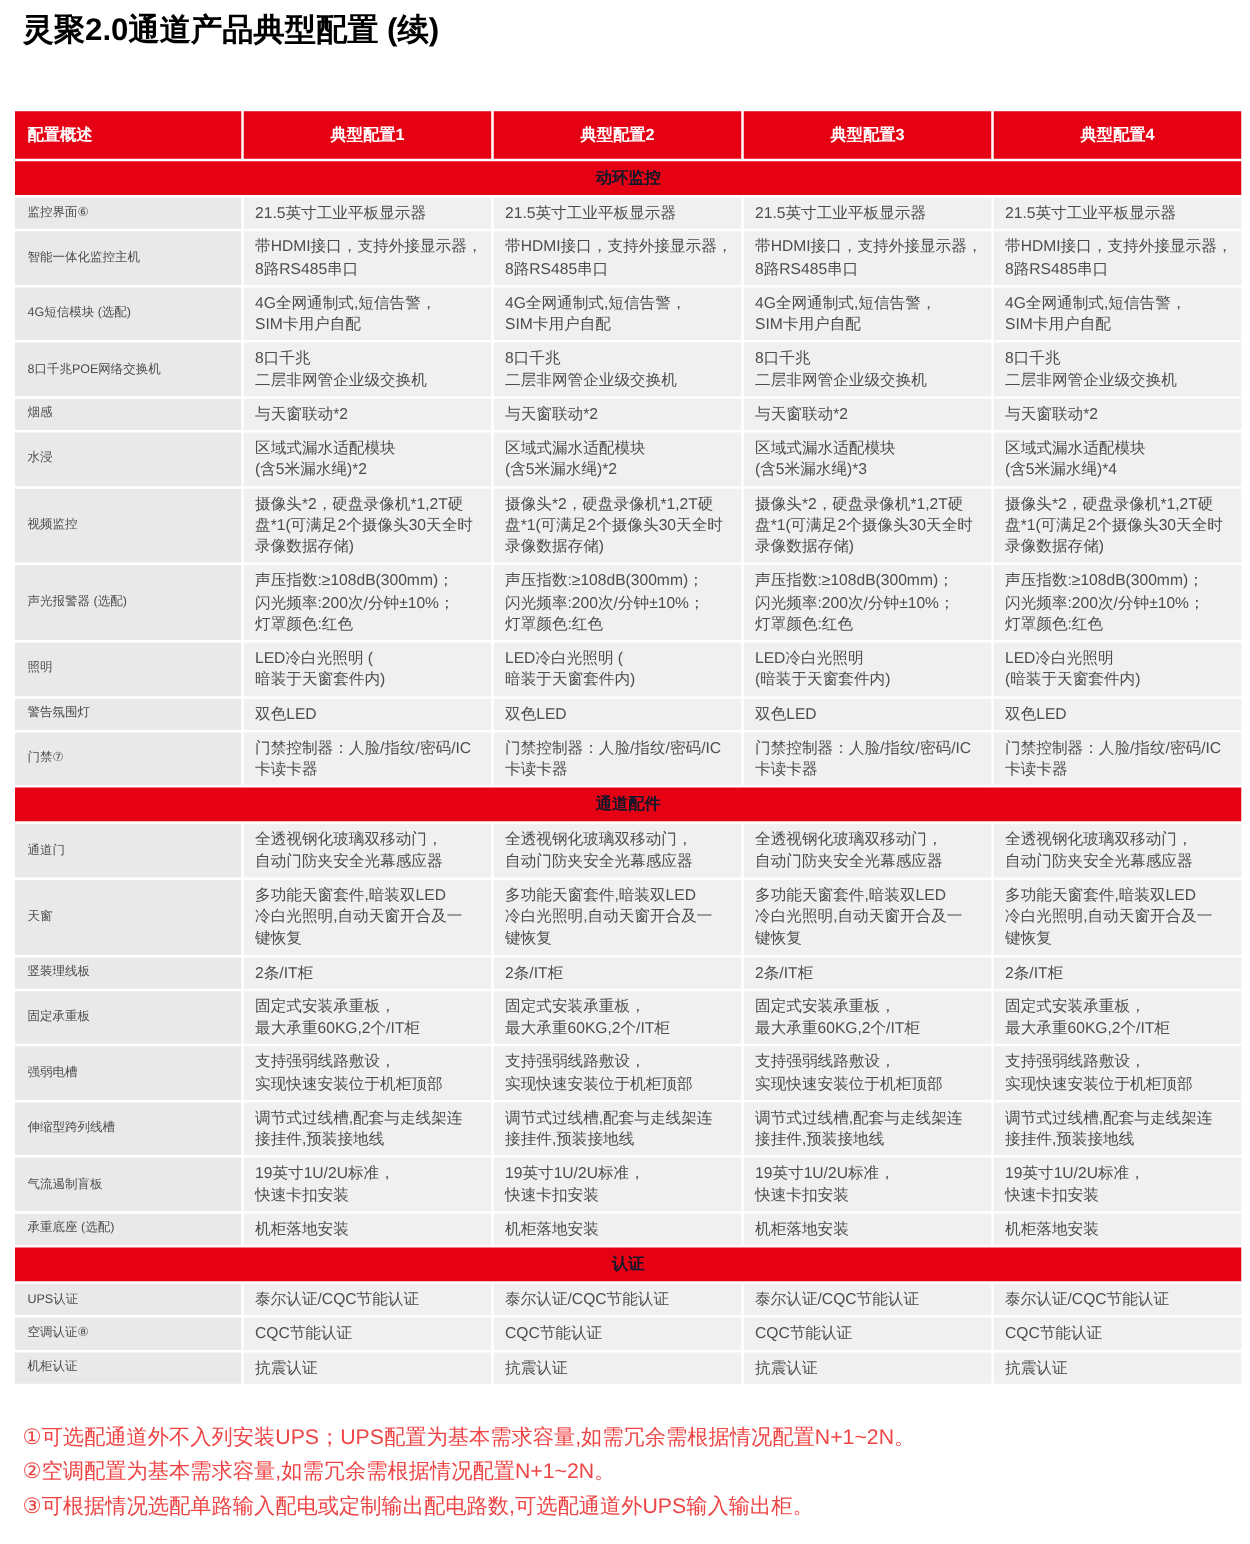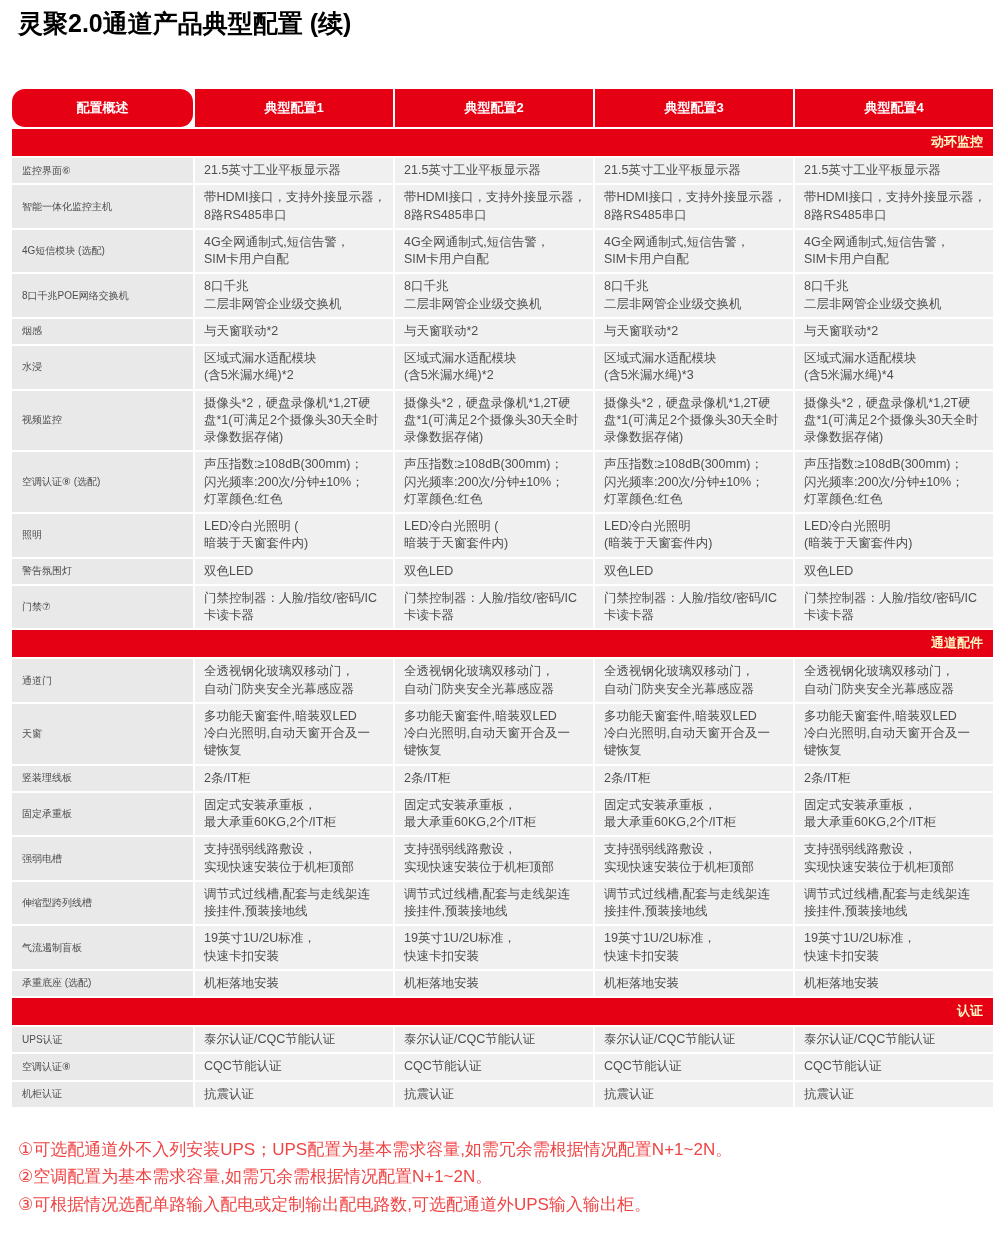--- a/index.html
+++ b/index.html
@@ -30,27 +30,27 @@
     border-spacing:2px;
     table-layout:fixed;
   }
   th.head-cell{
     background:var(--accent);
     color:#ffffff;
     font-size:13px;
     font-weight:bold;
     padding:10px 10px;
   }
-  th.head-cell.first{text-align:center;border-radius:13px;}
+  th.head-cell.first{text-align:left;}
   td.section-bar{
     background:var(--accent);
-    color:#fef9c3;
+    color:#0f172a;
     font-size:13px;
     font-weight:bold;
-    text-align:right;
+    text-align:center;
     padding:4px 10px 5px 10px;
   }
   td.label-cell{
     background:var(--label-bg);
     font-size:10px;
     padding:4px 6px 4px 10px;
     vertical-align:middle;
     line-height:1.38;
   }
   td.value-cell{
@@ -164,21 +164,21 @@
 盘*1(可满足2个摄像头30天全时
 录像数据存储)</td>
         <td class="value-cell">摄像头*2，硬盘录像机*1,2T硬
 盘*1(可满足2个摄像头30天全时
 录像数据存储)</td>
         <td class="value-cell">摄像头*2，硬盘录像机*1,2T硬
 盘*1(可满足2个摄像头30天全时
 录像数据存储)</td>
       </tr>
       <tr>
-        <td class="label-cell">空调认证⑧ (选配)</td>
+        <td class="label-cell">声光报警器 (选配)</td>
         <td class="value-cell">声压指数:≥108dB(300mm)；
 闪光频率:200次/分钟±10%；
 灯罩颜色:红色</td>
         <td class="value-cell">声压指数:≥108dB(300mm)；
 闪光频率:200次/分钟±10%；
 灯罩颜色:红色</td>
         <td class="value-cell">声压指数:≥108dB(300mm)；
 闪光频率:200次/分钟±10%；
 灯罩颜色:红色</td>
         <td class="value-cell">声压指数:≥108dB(300mm)；

